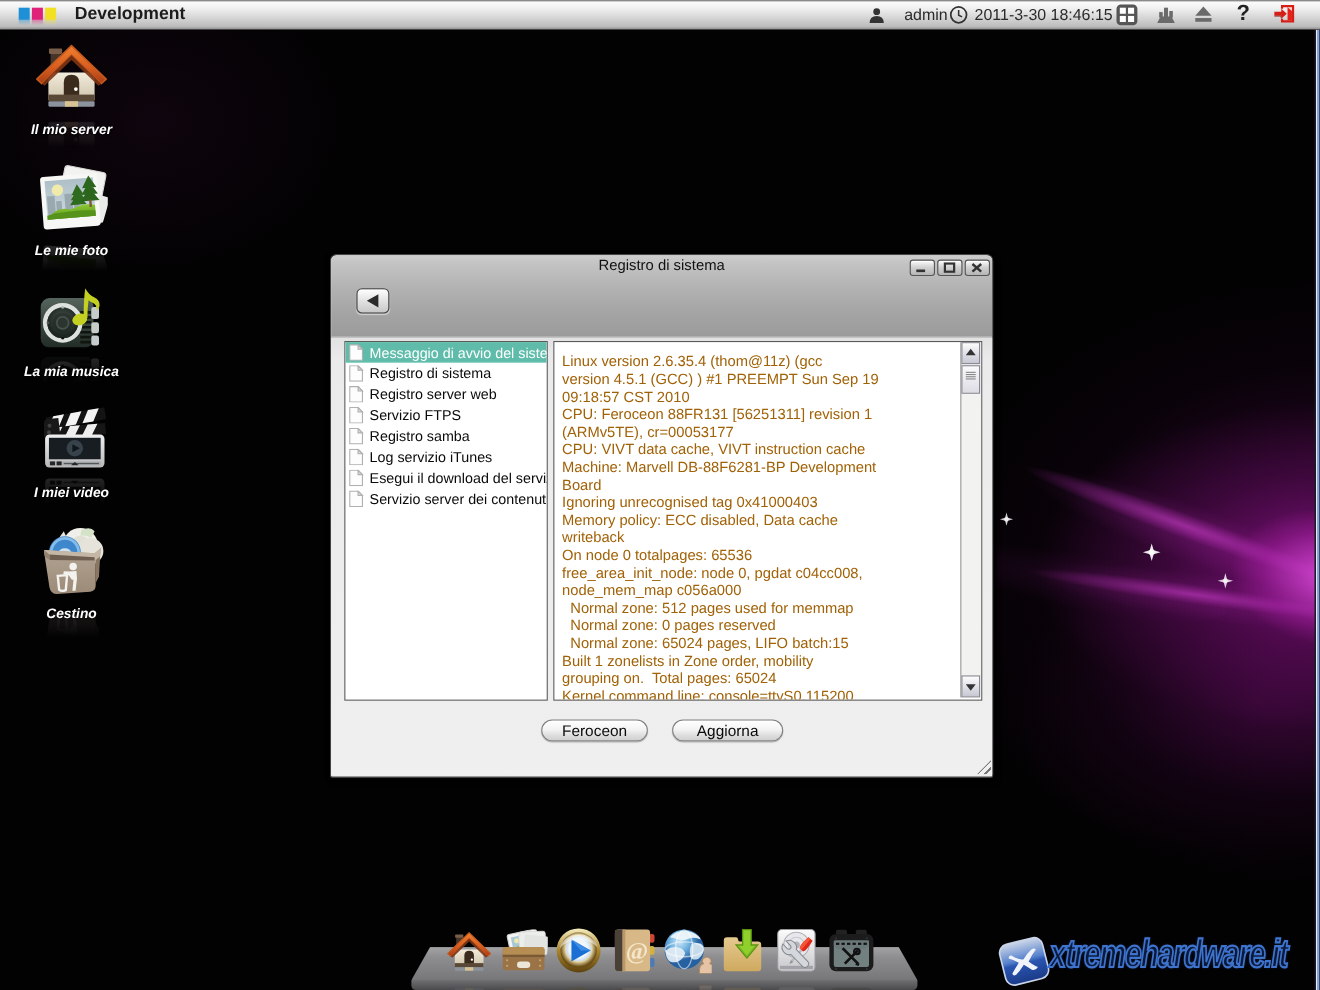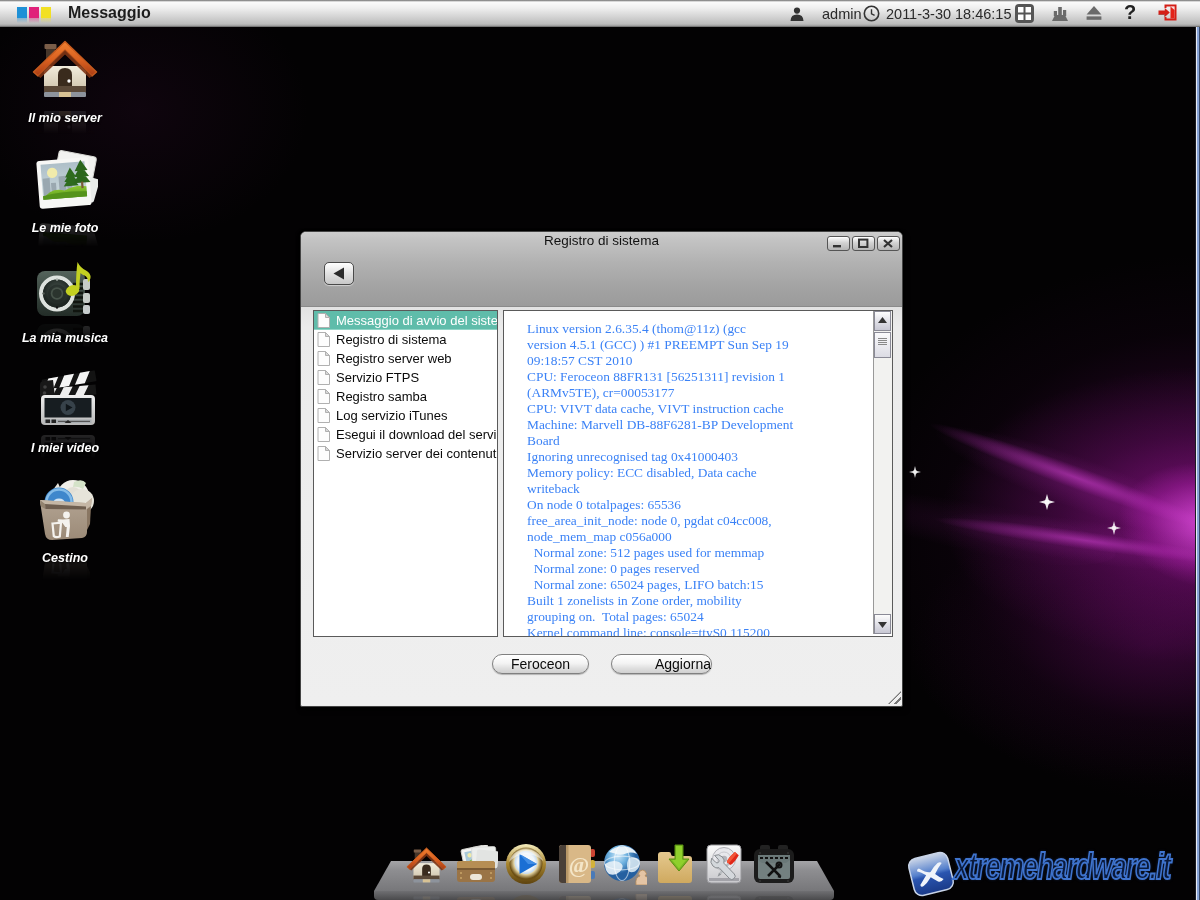--- a/index.html
+++ b/index.html
@@ -61,31 +61,31 @@
 #backbtn{left:23px;top:30px;width:28px;height:21px;border:1px solid #4a4a4a;border-radius:5px;background:linear-gradient(180deg,#fff,#e2e2e2 50%,#c8c8c8);box-shadow:0 1px 1px rgba(255,255,255,.5);}
 #backbtn svg{position:absolute;left:8px;top:4px;}
 #dlgbody{left:0;top:75px;width:601px;height:398px;background:linear-gradient(180deg,#e2e2e2 0,#ebebeb 20px,#efefef 100%);border-radius:0 0 1px 1px;}
 
 #listpanel{left:12px;top:3px;width:183px;height:325px;background:#fff;border:1px solid #5a5a5a;overflow:hidden;}
 .li{height:19px;display:flex;align-items:center;font-size:13px;color:#0a0a0a;white-space:nowrap;}
 .li svg{flex:0 0 auto;margin:0 5px 0 3px;}
 .li.sel{background:#5fbcaa;color:#fff;border-bottom:1px solid #8fd4c6;height:18px;}
 
 #logpanel{left:202px;top:3px;width:388px;height:325px;background:#fff;border:1px solid #5a5a5a;overflow:hidden;}
-#logtext{left:7px;top:10px;width:360px;font-family:Liberation Serif, serif;font-size:13.4px;line-height:16px;color:#3b82f6;white-space:pre;margin-left:16px;}
+#logtext{left:7px;top:10px;width:360px;font-family:Liberation Sans, sans-serif;font-size:13.4px;line-height:16px;color:#a16207;white-space:pre;}
 #sbar{right:0px;top:0px;width:18px;height:323px;background:#f2f2f0;border-left:1px solid #999;}
 .sbtn{left:0px;width:17px;height:20px;background:linear-gradient(180deg,#fdfdfd,#dcdce4 60%,#c8c8d4);border:1px solid #8a8a96;box-sizing:border-box;}
 #sup{top:0;}
 #sdn{bottom:0;}
 #sthumb{left:0px;top:21px;width:17px;height:26px;background:linear-gradient(180deg,#fafafc,#dcdce4);border:1px solid #8a8a96;box-sizing:border-box;}
 #sthumb div{margin:5px 3px 0 3px;height:1px;background:#888;box-shadow:0 2px 0 #888,0 4px 0 #888,0 6px 0 #888;}
 
 .pillbtn{top:347px;width:99px;height:18px;border:1px solid #808080;border-radius:10px;background:linear-gradient(180deg,#ffffff 0,#f4f4f4 45%,#dedede 75%,#d0d0d0);box-shadow:inset 0 1px 0 #fff,0 1px 1px rgba(0,0,0,.25);text-align:center;font-size:14px;color:#0a0a0a;line-height:18px;}
 #btncan{left:191px;width:95px;}
-#btnagg{left:310px;text-align:right;}
+#btnagg{left:310px;}
 #grip{right:1px;bottom:1px;width:13px;height:13px;background:repeating-linear-gradient(135deg,transparent 0 3px,#777 3px 5px);clip-path:polygon(100% 0,100% 100%,0 100%);}
 </style>
 </head>
 <body>
 <div id="desk">
 
   <div class="abs" id="tlglow"></div>
   <div class="abs beam" id="neb1"></div>
   <div class="abs beam" id="bm4"></div>
   <div class="abs beam" id="neb2"></div>
@@ -426,21 +426,21 @@
   </svg></div>
   <div class="abs" id="wmtxt">xtremehardware.it</div>
 
   <div class="abs" id="topbar">
     <div class="sq" id="tsq1"></div>
       <div class="sq" id="tsq2"></div>
       <div class="sq" id="tsq3"></div>
     <div class="sqr" id="tsr1"></div>
       <div class="sqr" id="tsr2"></div>
       <div class="sqr" id="tsr3"></div>
-    <div class="abs" id="pref">Messaggio</div>
+    <div class="abs" id="pref">Development</div>
     <div class="abs tbr" id="tadmin">
         <svg width="16" height="16" viewBox="0 0 16 16">
           <circle cx="8" cy="4.6" r="3.1" fill="#333"></circle>
           <path d="M1.5,15 Q1.8,8.6 8,8.6 Q14.2,8.6 14.5,15 Z" fill="#333"></path>
         </svg>
         <span style="margin-left:17px">admin</span>
       </div>
     <div class="abs tbr" id="tdate">
         <svg width="17" height="17" viewBox="0 0 17 17">
           <circle cx="8.5" cy="8.5" r="7.2" fill="none" stroke="#333" stroke-width="1.6"></circle>

